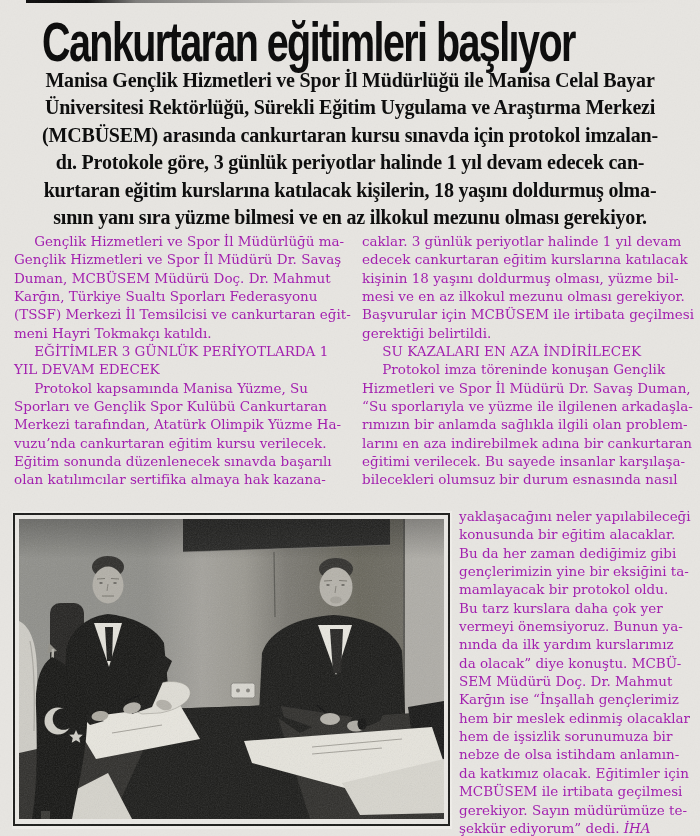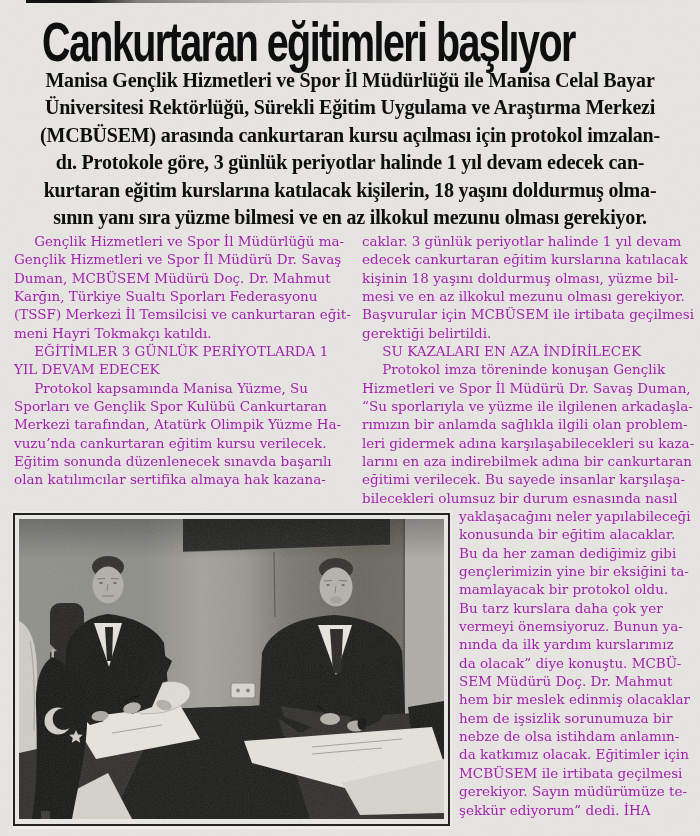--- a/index.html
+++ b/index.html
@@ -25,38 +25,38 @@
     font-family:"Liberation Serif","DejaVu Serif",serif;
     font-weight:700;font-size:20px;letter-spacing:-0.2px;
     color:var(--headline-ink,#0c0c0c);
   }
   .standfirst .tl{height:27.4px;line-height:27.4px;white-space:nowrap;text-align:center;}
   .col{position:absolute;font-size:13.5px;color:#a21caf;}
   .col .tl{height:18.35px;line-height:18.35px;white-space:nowrap;}
   .col-left{left:14px;top:232px;width:333px;}
   .col-right-top{left:362px;top:232px;width:335px;}
   .col-right-bottom{left:459px;top:507px;width:238px;}
-  .agency{}
+  .agency{font-style:italic;}
   .photo{position:absolute;left:12px;top:511px;width:440px;height:318px;margin:0;}
   .photo svg{display:block;}
   .page-noise{position:absolute;left:0;top:0;pointer-events:none;}
 </style>
 </head>
 <body>
 
 <div class="page">
 
   <div class="top-rule"></div>
 
   <h1 class="headline">Cankurtaran eğitimleri başlıyor</h1>
 
   <div class="standfirst">
       <div class="tl">Manisa Gençlik Hizmetleri ve Spor İl Müdürlüğü ile Manisa Celal Bayar</div>
       <div class="tl">Üniversitesi Rektörlüğü, Sürekli Eğitim Uygulama ve Araştırma Merkezi</div>
-      <div class="tl">(MCBÜSEM) arasında cankurtaran kursu açılması için protokol imzalan-</div>
+      <div class="tl">(MCBÜSEM) arasında cankurtaran kursu sınavda için protokol imzalan-</div>
       <div class="tl">dı. Protokole göre, 3 günlük periyotlar halinde 1 yıl devam edecek can-</div>
       <div class="tl">kurtaran eğitim kurslarına katılacak kişilerin, 18 yaşını doldurmuş olma-</div>
       <div class="tl">sının yanı sıra yüzme bilmesi ve en az ilkokul mezunu olması gerekiyor.</div>
     </div>
 
   <div class="col col-left">
       <div class="tl">  Gençlik Hizmetleri ve Spor İl Müdürlüğü ma-</div>
       <div class="tl">Gençlik Hizmetleri ve Spor İl Müdürü Dr. Savaş</div>
       <div class="tl">Duman, MCBÜSEM Müdürü Doç. Dr. Mahmut</div>
       <div class="tl">Karğın, Türkiye Sualtı Sporları Federasyonu</div>
@@ -77,38 +77,38 @@
       <div class="tl">edecek cankurtaran eğitim kurslarına katılacak</div>
       <div class="tl">kişinin 18 yaşını doldurmuş olması, yüzme bil-</div>
       <div class="tl">mesi ve en az ilkokul mezunu olması gerekiyor.</div>
       <div class="tl">Başvurular için MCBÜSEM ile irtibata geçilmesi</div>
       <div class="tl">gerektiği belirtildi.</div>
       <div class="tl">  SU KAZALARI EN AZA İNDİRİLECEK</div>
       <div class="tl">  Protokol imza töreninde konuşan Gençlik</div>
       <div class="tl">Hizmetleri ve Spor İl Müdürü Dr. Savaş Duman,</div>
       <div class="tl">“Su sporlarıyla ve yüzme ile ilgilenen arkadaşla-</div>
       <div class="tl">rımızın bir anlamda sağlıkla ilgili olan problem-</div>
-      <div class="tl">leri gidermek adına karşılaşabilecekleri su kaza-</div>
       <div class="tl">larını en aza indirebilmek adına bir cankurtaran</div>
       <div class="tl">eğitimi verilecek. Bu sayede insanlar karşılaşa-</div>
       <div class="tl">bilecekleri olumsuz bir durum esnasında nasıl</div>
     </div>
 
   <div class="col col-right-bottom">
     <div>
         <div class="tl">yaklaşacağını neler yapılabileceği</div>
         <div class="tl">konusunda bir eğitim alacaklar.</div>
         <div class="tl">Bu da her zaman dediğimiz gibi</div>
         <div class="tl">gençlerimizin yine bir eksiğini ta-</div>
         <div class="tl">mamlayacak bir protokol oldu.</div>
         <div class="tl">Bu tarz kurslara daha çok yer</div>
         <div class="tl">vermeyi önemsiyoruz. Bunun ya-</div>
         <div class="tl">nında da ilk yardım kurslarımız</div>
         <div class="tl">da olacak” diye konuştu. MCBÜ-</div>
         <div class="tl">SEM Müdürü Doç. Dr. Mahmut</div>
+        <div class="tl">Karğın ise “İnşallah gençlerimiz</div>
         <div class="tl">hem bir meslek edinmiş olacaklar</div>
         <div class="tl">hem de işsizlik sorunumuza bir</div>
         <div class="tl">nebze de olsa istihdam anlamın-</div>
         <div class="tl">da katkımız olacak. Eğitimler için</div>
         <div class="tl">MCBÜSEM ile irtibata geçilmesi</div>
         <div class="tl">gerekiyor. Sayın müdürümüze te-</div>
       </div>
     <div class="tl"><span>şekkür ediyorum” dedi.</span> <span class="agency">İHA</span></div>
   </div>
 

